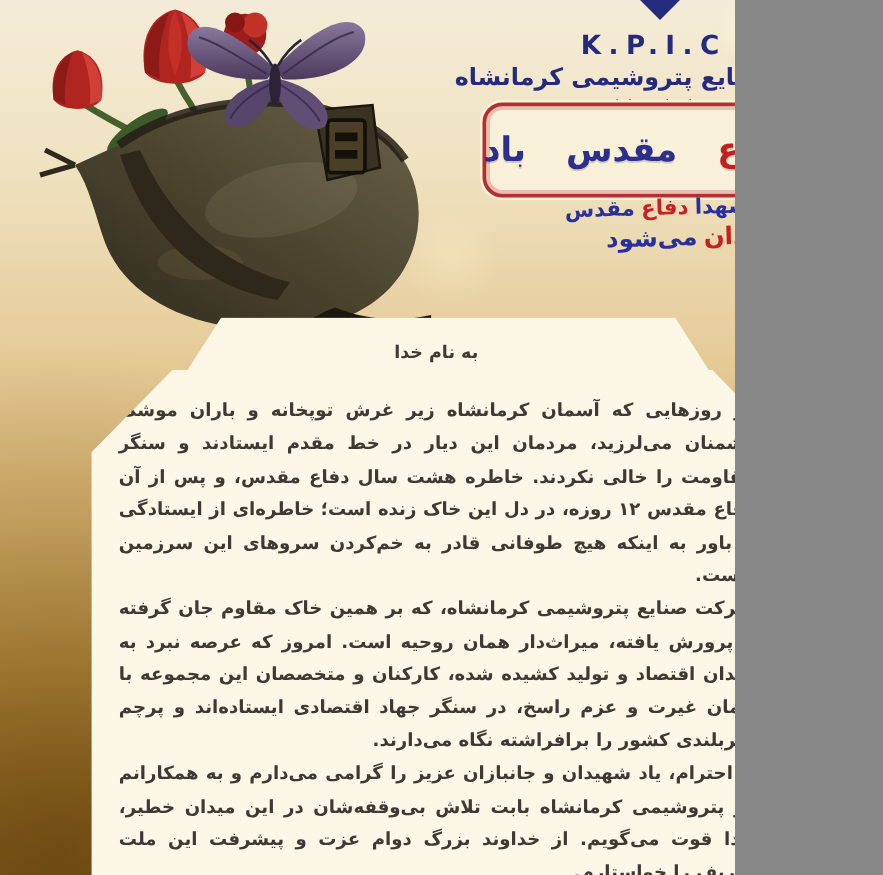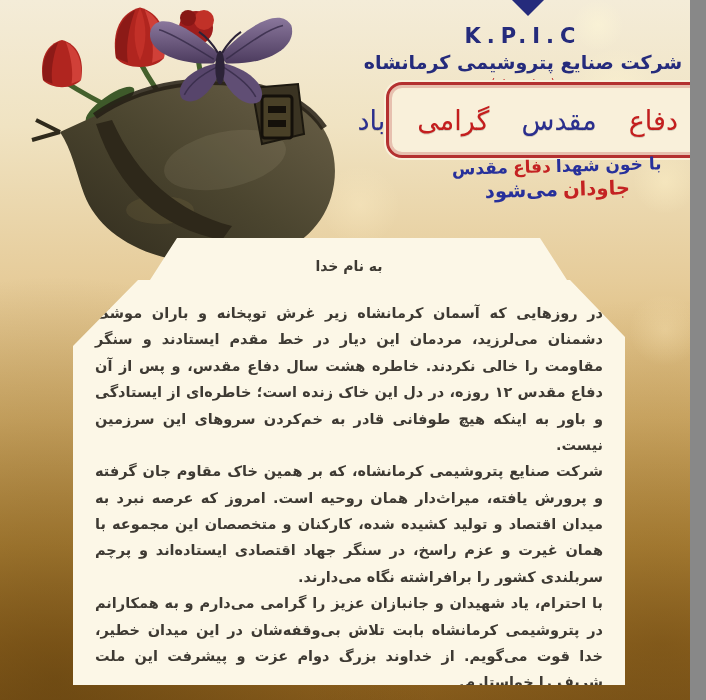--- a/index.html
+++ b/index.html
@@ -1,17 +1,17 @@
 <!DOCTYPE html>
 <html lang="fa"><head>
 <meta charset="utf-8">
 <style>
   html,body{margin:0;padding:0;background:#888;}
   .poster{
-    position:relative;width:690px;height:700px;overflow:hidden;
+    position:relative;width:588px;height:700px;overflow:hidden;
     font-family:"DejaVu Sans",sans-serif;
     background:linear-gradient(180deg,#f4ecd8 0%,#f0e3c2 18%,#e6cc9a 40%,#d8b26c 60%,#bd8f3e 78%,#9b6c24 92%,#8a5e1d 100%);
   }
   .bokeh{
     position:absolute;inset:0;pointer-events:none;
     background-image:
       radial-gradient(circle at 617px 95px, rgba(255,246,210,.55), rgba(255,246,210,0) 48px),
       radial-gradient(circle at 665px 182px, rgba(255,242,200,.45), rgba(255,242,200,0) 32px),
       radial-gradient(circle at 598px 25px, rgba(255,248,215,.5), rgba(255,248,215,0) 26px),
       radial-gradient(circle at 360px 205px, rgba(255,240,200,.35), rgba(255,240,200,0) 40px),
@@ -26,29 +26,29 @@
   .kpic{margin-top:24px;color:#252b7c;font-weight:bold;font-size:21px;letter-spacing:6px;}
   .company-fa{margin-top:3px;color:#252b7c;font-weight:bold;font-size:19px;direction:rtl;}
   .company-type{margin-top:4px;color:#bf2a2a;font-weight:normal;font-size:11.5px;direction:rtl;}
   
   .banner{
     position:absolute;left:386px;top:82px;width:320px;height:76px;box-sizing:border-box;
     background:#f9f0da;border:3px solid #b43030;border-radius:16px;
     box-shadow:0 0 0 2px #f9f0da, inset 0 0 0 3px rgba(180,48,48,.25);
     display:flex;align-items:center;justify-content:center;direction:rtl;
   }
-  .banner .word{font-weight:normal;font-size:27px;padding:0 3px;text-shadow:0 1px 0 rgba(0,0,0,.15);margin-left:26px;}
+  .banner .word{font-weight:bold;font-size:27px;padding:0 3px;text-shadow:0 1px 0 rgba(0,0,0,.15);margin-left:26px;}
   
   .slogan{position:absolute;left:408px;top:156px;width:298px;text-align:center;direction:rtl;transform:rotate(-1.5deg);}
   .slogan .line1 .word{font-weight:bold;font-size:17px;}
   .slogan .line2 .word{font-weight:bold;font-size:19.5px;}
   .slogan .line2{margin-top:2px;}
   
   .panel{
-    position:absolute;left:73px;top:238px;width:552px;height:447px;background:#fcf7e7;
+    position:absolute;left:73px;top:254px;width:552px;height:447px;background:#fcf7e7;
     clip-path:polygon(0px 108px,65px 42px,77px 42px,104px 0px,467px 0px,494px 42px,497px 42px,552px 99px,552px 447px,0px 447px);
   }
   .bismillah{margin-top:20px;text-align:center;direction:rtl;font-weight:bold;font-size:14px;color:#3e3a33;}
   .body-text{margin:26px 22px 0 22px;direction:rtl;text-align:justify;color:#3e3a33;font-weight:bold;font-size:14.5px;line-height:1.82;}
   .body-text p{margin:0;}
 </style>
 </head>
 <body>
 
 <div class="poster">
@@ -136,21 +136,20 @@
     <div class="logo-diamond"></div>
     <div class="kpic">K.P.I.C</div>
     <div class="company-fa">شرکت صنایع پتروشیمی کرمانشاه</div>
     <div class="company-type">(سهامی عام)</div>
   </div>
 
   <div class="banner">
       <span class="word" style="color: rgb(43, 47, 142);">هفتهٔ</span> 
       <span class="word" style="color: rgb(196, 30, 30);">دفاع</span> 
       <span class="word" style="color: rgb(43, 47, 142);">مقدس</span> 
-      <span class="word" style="color: rgb(196, 30, 30);">گرامی</span> 
       <span class="word" style="color: rgb(43, 47, 142);">باد</span>
     </div>
 
   <div class="slogan">
     <div class="line1"><span class="word" style="color: rgb(39, 48, 155);">با خون شهدا</span> <span class="word" style="color: rgb(196, 34, 34);">دفاع</span> <span class="word" style="color: rgb(39, 48, 155);">مقدس</span></div>
     <div class="line2"><span class="word" style="color: rgb(196, 34, 34);">جاودان</span> <span class="word" style="color: rgb(39, 48, 155);">می‌شود</span></div>
   </div>
 
   <div class="panel">
     <div class="bismillah">به نام خدا</div>

